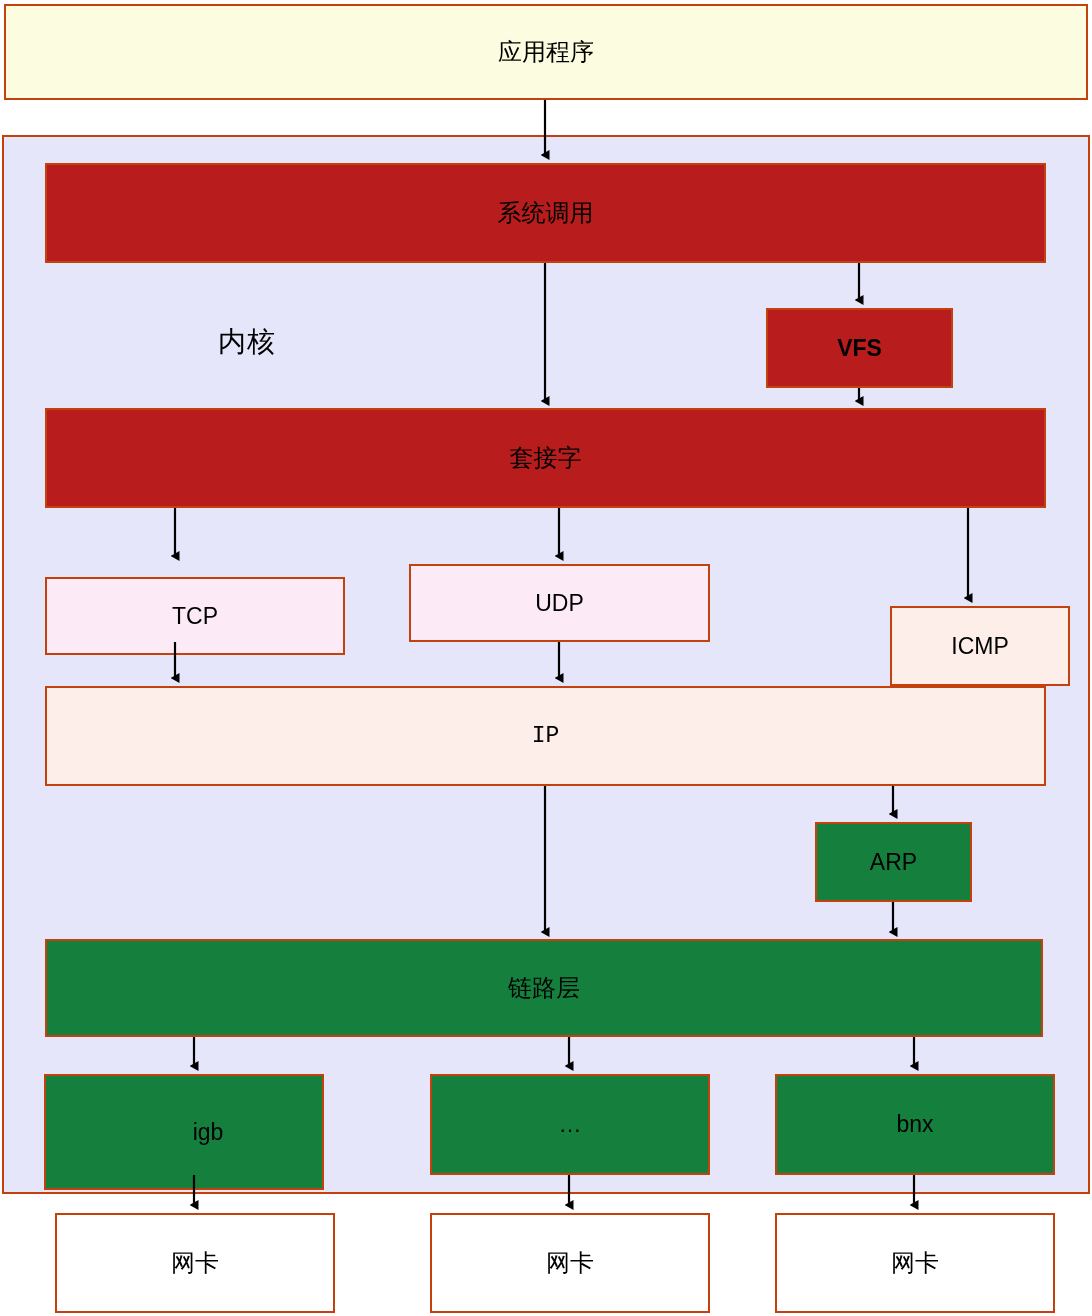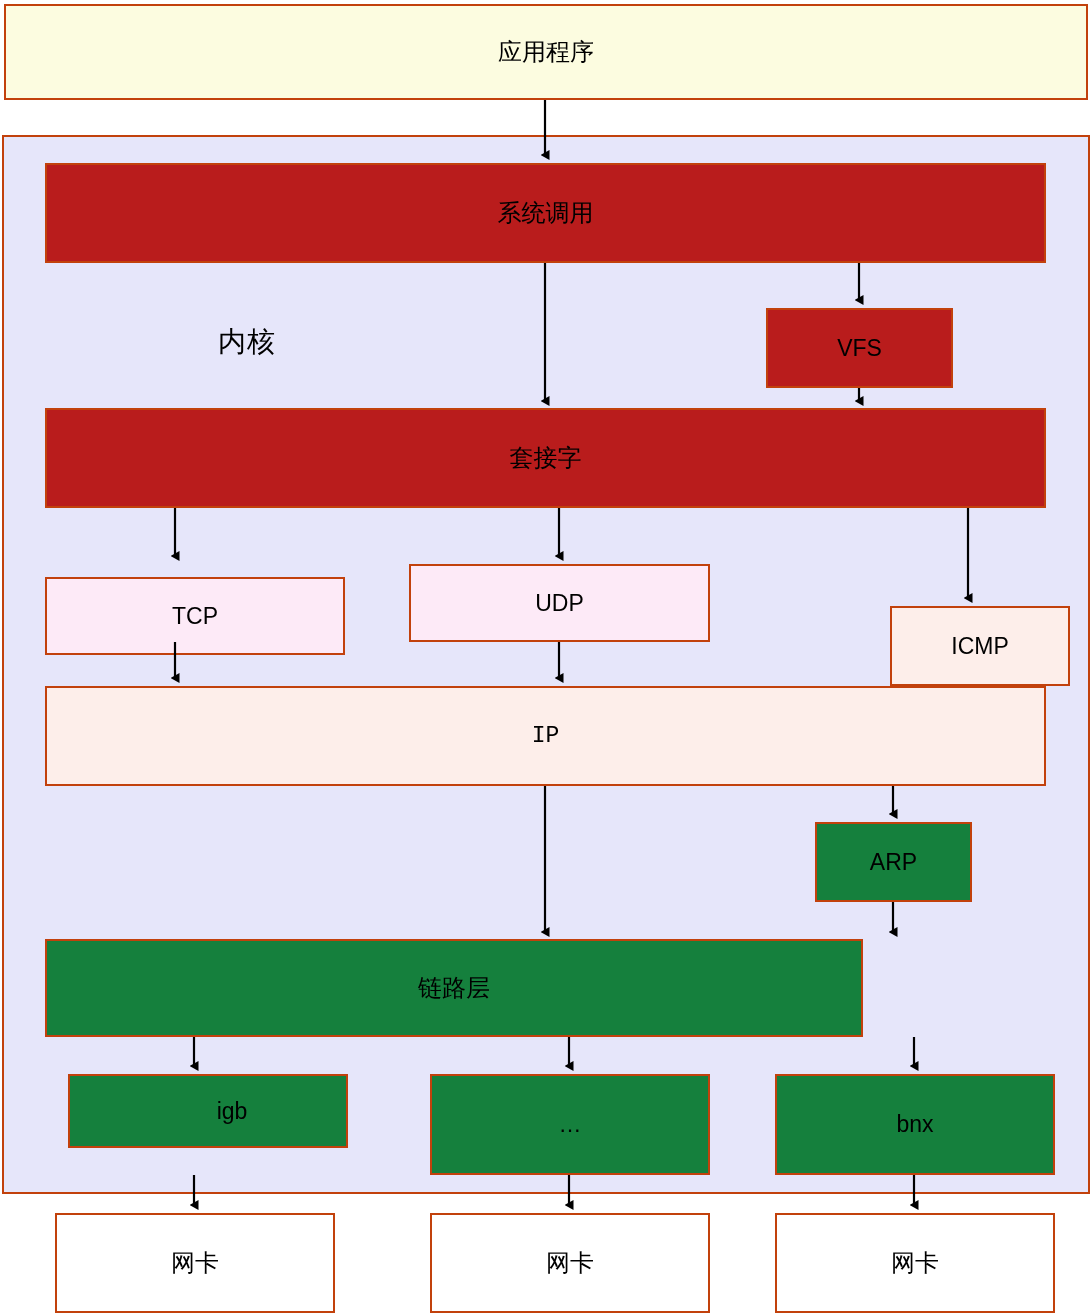--- a/index.html
+++ b/index.html
@@ -115,21 +115,21 @@
   </div>
 
   <div class="node fill-kernel z1" style="left:2px; top:135px; width:1088px; height:1059px;"></div>
 
   <div class="kernel-label z2" style="left:218px; top:323px;font-family:Liberation Serif, serif;">内核</div>
 
   <div class="node cn fill-green z2" style="left:45px; top:163px; width:1001px; height:100px;">
     <span>系统调用</span>
   </div>
 
-  <div class="node fill-green z2" style="left:766px; top:308px; width:187px; height:80px;">
+  <div class="node fill-green z2" style="left:766px; top:308px; width:187px; height:80px;font-weight:bold;">
     <span>VFS</span>
   </div>
 
   <div class="node cn fill-green z2" style="left:45px; top:408px; width:1001px; height:100px;">
     <span>套接字</span>
   </div>
 
   <div class="node fill-pink z2" style="left:45px; top:564px; width:300px; height:78px;margin-top:13px;">
     <span>TCP</span>
   </div>
@@ -143,25 +143,25 @@
   </div>
 
   <div class="node fill-peach z2" style="left:45px; top:686px; width:1001px; height:100px;font-family:Liberation Mono, monospace;">
     <span>IP</span>
   </div>
 
   <div class="node fill-cyan z2" style="left:815px; top:822px; width:157px; height:80px;">
     <span>ARP</span>
   </div>
 
-  <div class="node cn fill-cyan z2" style="left:45px; top:939px; width:818px; height:98px;">
+  <div class="node cn fill-cyan z2" style="left:45px; top:939px; width:998px; height:98px;">
     <span>链路层</span>
   </div>
 
-  <div class="node fill-cyan z2" style="left:68px; top:1074px; width:280px; height:74px;padding-left:48px;">
+  <div class="node fill-cyan z2" style="left:44px; top:1074px; width:280px; height:116px;padding-left:48px;">
     <span>igb</span>
   </div>
 
   <div class="node fill-cyan z2" style="left:430px; top:1074px; width:280px; height:101px;">
     <span>…</span>
   </div>
 
   <div class="node fill-cyan z2" style="left:775px; top:1074px; width:280px; height:101px;">
     <span>bnx</span>
   </div>

